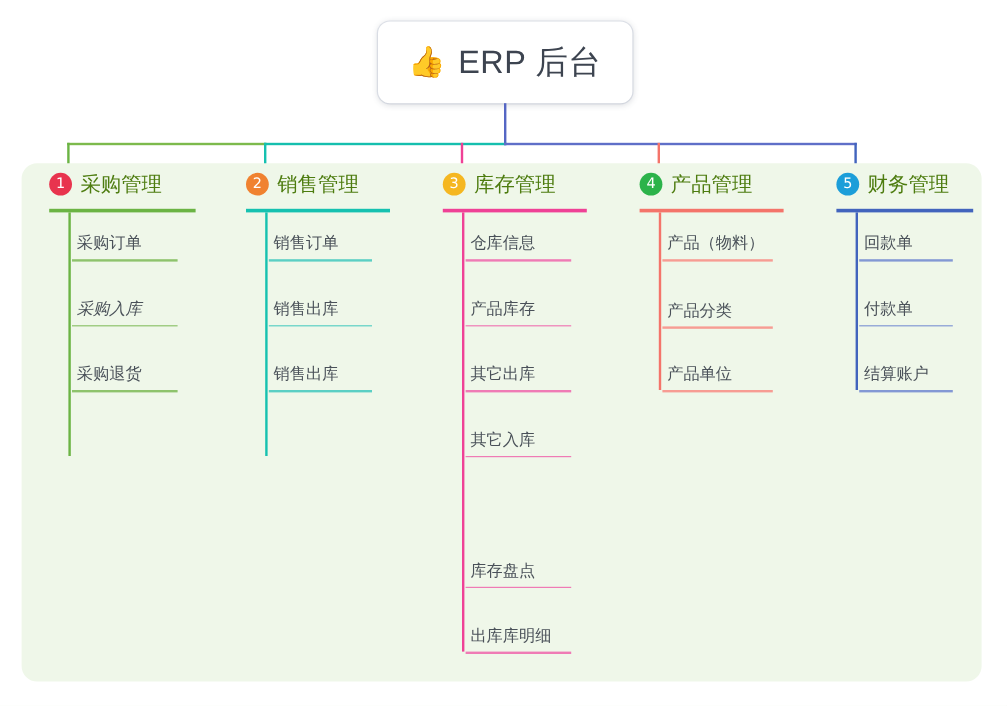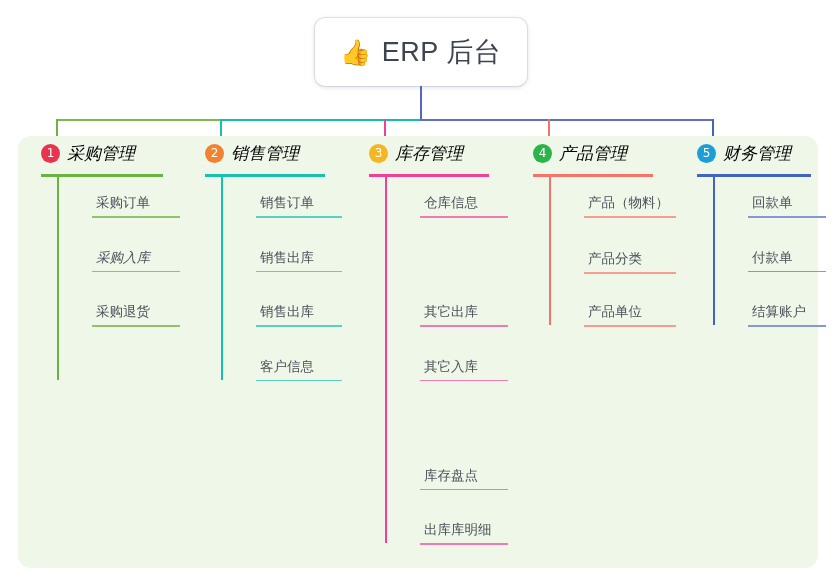--- a/index.html
+++ b/index.html
@@ -78,34 +78,32 @@
     border-radius: 50%;
     color: #ffffff;
     font-size: 12px;
     line-height: 19px;
     text-align: center;
     flex: none;
     font-family: "DejaVu Sans", sans-serif;
   }
   .col-title {
     font-size: 17px;
-    color: #000000;
-    font-style: italic;
+    color: #4d7c0f;
   }
   .header-rule {
     position: absolute;
     left: 3px;
     top: 38px;
     height: 3px;
   }
 
   .leaf {
     position: absolute;
     left: 22px;
-    padding-left: 32px;
   }
   .leaf-label {
     font-size: 13.5px;
     color: #4a5159;
     white-space: nowrap;
     padding: 0 4px 4px 4px;
     display: block;
   }
   .leaf-rule {
     height: 1.6px;
@@ -170,34 +168,34 @@
           <div class="leaf-rule" style="background: rgb(91, 207, 196);"></div>
         </div>
         <div class="leaf" style="top: 112.5px; width: 86px;">
           <span class="leaf-label">销售出库</span>
           <div class="leaf-rule" style="background: rgb(91, 207, 196);"></div>
         </div>
         <div class="leaf" style="top: 167px; width: 86px;">
           <span class="leaf-label">销售出库</span>
           <div class="leaf-rule" style="background: rgb(91, 207, 196);"></div>
         </div>
-        <div class="leaf" style="top: 221.5px; width: 86px;">
-          <span class="leaf-label">客户信息</span>
-          <div class="leaf-rule" style="background: rgb(91, 207, 196);"></div>
-        </div>
       </div>
       <div class="column" style="left: 348px;">
         <div class="col-header">
           <span class="badge" style="background: rgb(245, 183, 33);">3</span>
           <span class="col-title">库存管理</span>
         </div>
         <div class="header-rule" style="width: 120px; background: rgb(239, 65, 150);"></div>
         <div class="spine" style="background: rgb(239, 65, 150); left: 19px; top: 41px; height: 366px;"></div>
         <div class="leaf" style="top: 58px; width: 88px;">
           <span class="leaf-label">仓库信息</span>
+          <div class="leaf-rule" style="background: rgb(239, 123, 181);"></div>
+        </div>
+        <div class="leaf" style="top: 112.5px; width: 88px;">
+          <span class="leaf-label">产品库存</span>
           <div class="leaf-rule" style="background: rgb(239, 123, 181);"></div>
         </div>
         <div class="leaf" style="top: 167px; width: 88px;">
           <span class="leaf-label">其它出库</span>
           <div class="leaf-rule" style="background: rgb(239, 123, 181);"></div>
         </div>
         <div class="leaf" style="top: 221.5px; width: 88px;">
           <span class="leaf-label">其它入库</span>
           <div class="leaf-rule" style="background: rgb(239, 123, 181);"></div>
         </div>

